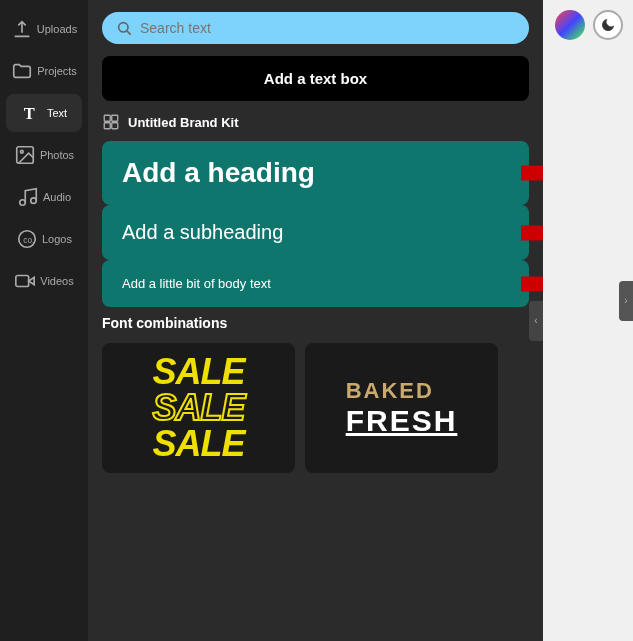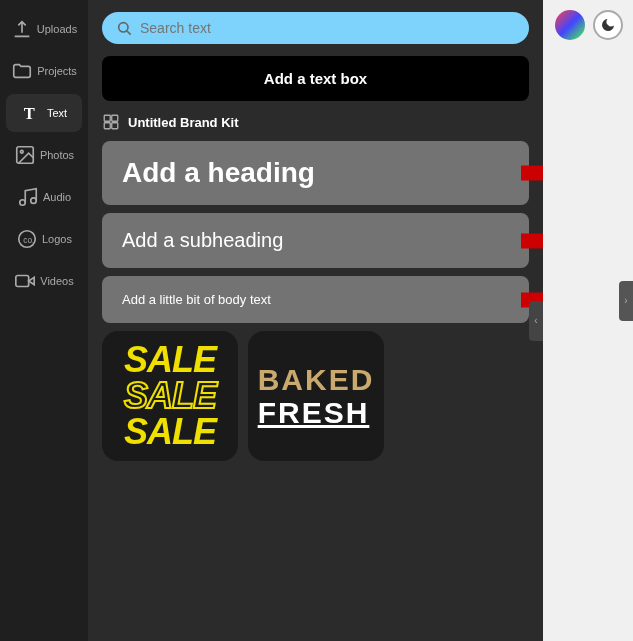--- a/index.html
+++ b/index.html
@@ -101,22 +101,22 @@
       align-items: center;
       gap: 8px;
       padding: 0 14px 10px;
       color: #fff;
       font-size: 13px;
       font-weight: 600;
     }
 
     
     .text-style-item {
-      margin: 0 14px 8px;
-      background: #737373;
+      margin: 0 14px 0;
+      background: #0f766e;
       border-radius: 8px;
       padding: 16px 20px;
       cursor: pointer;
       color: #fff;
       display: flex;
       align-items: flex-start;
       position: relative;
     }
 
     .text-heading {
@@ -151,22 +151,22 @@
     }
 
     .font-combo-grid {
       display: flex;
       gap: 10px;
       padding: 0 14px;
     }
 
     .font-combo-card {
       background: #1a1a1a;
-      border-radius: 16px;
-      width: 136px;
+      border-radius: 8px;
+      width: 193px;
       height: 130px;
       display: flex;
       align-items: center;
       justify-content: center;
       cursor: pointer;
       overflow: hidden;
       flex-shrink: 0;
     }
 
     .sale-stack {
@@ -189,21 +189,21 @@
       font-style: italic;
       letter-spacing: -1px;
     }
     .baked-fresh {
       display: flex;
       flex-direction: column;
       line-height: 1.1;
       text-align: left;
     }
     .baked-text {
-      font-size: 30px;
+      font-size: 22px;
       font-weight: 900;
       color: #c9a96e;
       letter-spacing: 2px;
     }
     .fresh-text {
       font-size: 30px;
       font-weight: 900;
       color: #fff;
       letter-spacing: 2px;
       text-decoration: underline;
@@ -359,20 +359,21 @@
     </svg>
   </div>
 
   <div class="text-style-item" style="position:relative;">
     <span class="text-body">Add a little bit of body text</span>
     <svg class="red-arrow" viewBox="0 0 60 36" xmlns="http://www.w3.org/2000/svg">
       <polygon points="0,10 38,10 28,0 60,18 28,36 38,26 0,26" fill="#cc0000"></polygon>
     </svg>
   </div>
 
+  <div class="section-label">Font combinations</div>
 
   <div class="font-combo-grid">
 
     <div class="font-combo-card">
       <div class="sale-stack">
         <span class="sale-text-yellow">SALE</span>
         <span class="sale-text-outline">SALE</span>
         <span class="sale-text-yellow">SALE</span>
       </div>
     </div>

